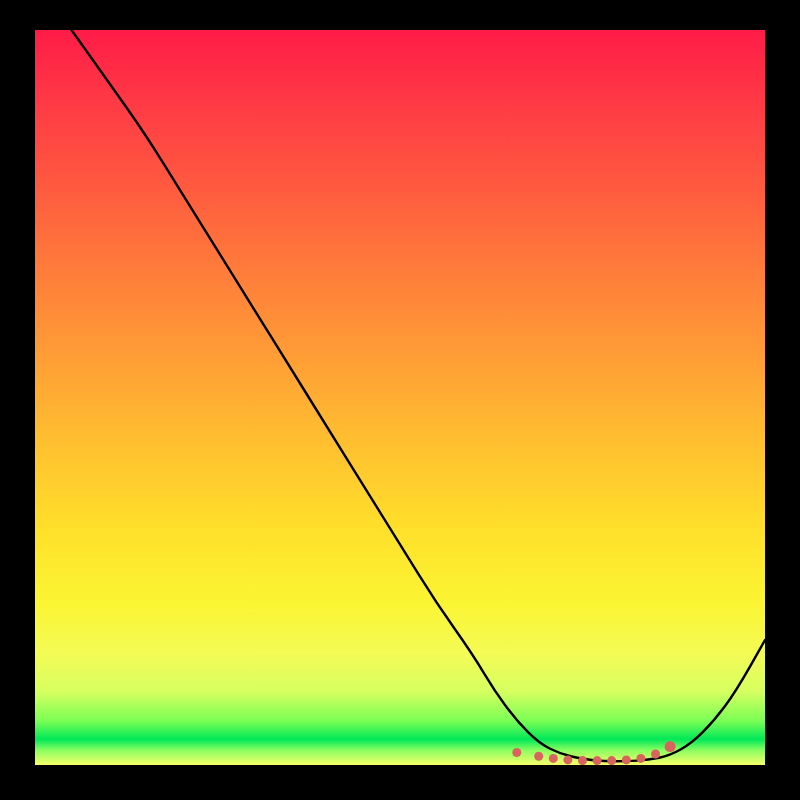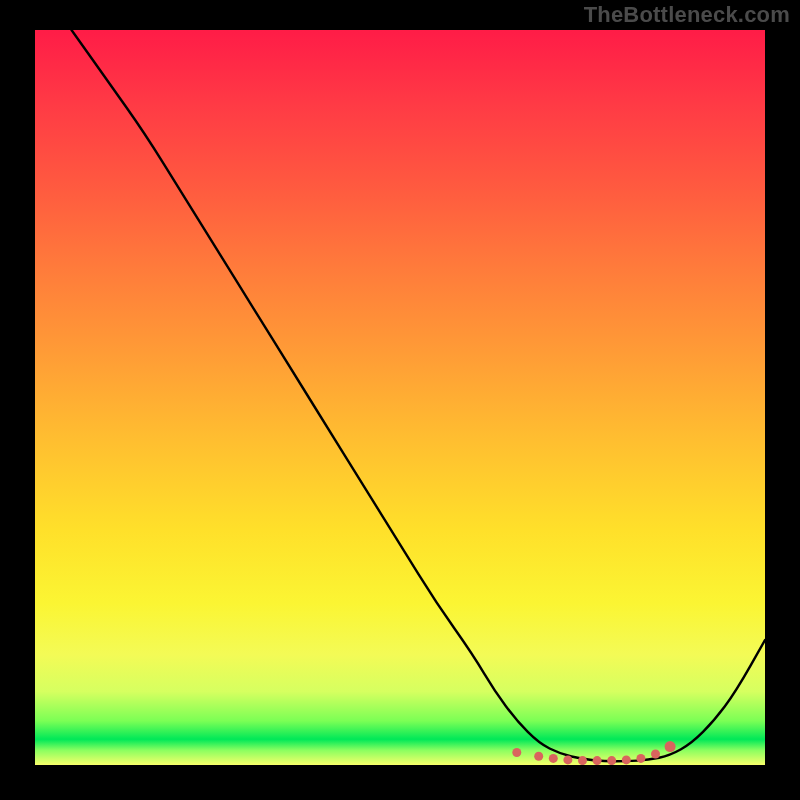--- a/index.html
+++ b/index.html
@@ -58,21 +58,20 @@
     top: 0;
     width: 730px;
     height: 735px;
     z-index: 3;
   }
 </style>
 </head>
 <body>
 
 <div class="frame">
-  <div class="watermark">TheBottleneck.com</div>
 
   <div class="plot-area">
     <svg class="curve" viewBox="0 0 730 735" preserveAspectRatio="none">
       <path id="curve-path" fill="none" stroke="#000" stroke-width="2.4" stroke-linecap="round" stroke-linejoin="round" d="M 36.5 0.0 Q 36.5 0.0 54.8 25.7 Q 73.0 51.4 91.3 77.2 Q 109.5 102.9 127.8 132.3 Q 146.0 161.7 164.3 191.1 Q 182.5 220.5 200.8 249.9 Q 219.0 279.3 237.3 308.7 Q 255.5 338.1 273.8 367.5 Q 292.0 396.9 310.3 426.3 Q 328.5 455.7 346.8 485.1 Q 365.0 514.5 383.3 543.9 Q 401.5 573.3 419.8 599.0 Q 438.0 624.8 448.9 643.1 Q 459.9 661.5 470.9 676.2 Q 481.8 690.9 492.8 701.9 Q 503.7 713.0 514.6 718.5 Q 525.6 724.0 536.5 726.5 Q 547.5 729.1 558.5 730.2 Q 569.4 731.3 580.4 731.3 Q 591.3 731.3 602.3 730.6 Q 613.2 729.9 624.1 727.7 Q 635.1 725.4 646.0 719.2 Q 657.0 713.0 668.0 701.9 Q 678.9 690.9 689.9 676.2 Q 700.8 661.5 715.4 635.8 T 730.0 610.0"></path>
       <g id="markers">
           <circle cx="481.8" cy="722.5" r="4.5" fill="#d9645e"></circle>
           <circle cx="503.7" cy="726.2" r="4.5" fill="#d9645e"></circle>
           <circle cx="518.3" cy="728.4" r="4.5" fill="#d9645e"></circle>
           <circle cx="532.9" cy="729.9" r="4.5" fill="#d9645e"></circle>
           <circle cx="547.5" cy="730.6" r="4.5" fill="#d9645e"></circle>

